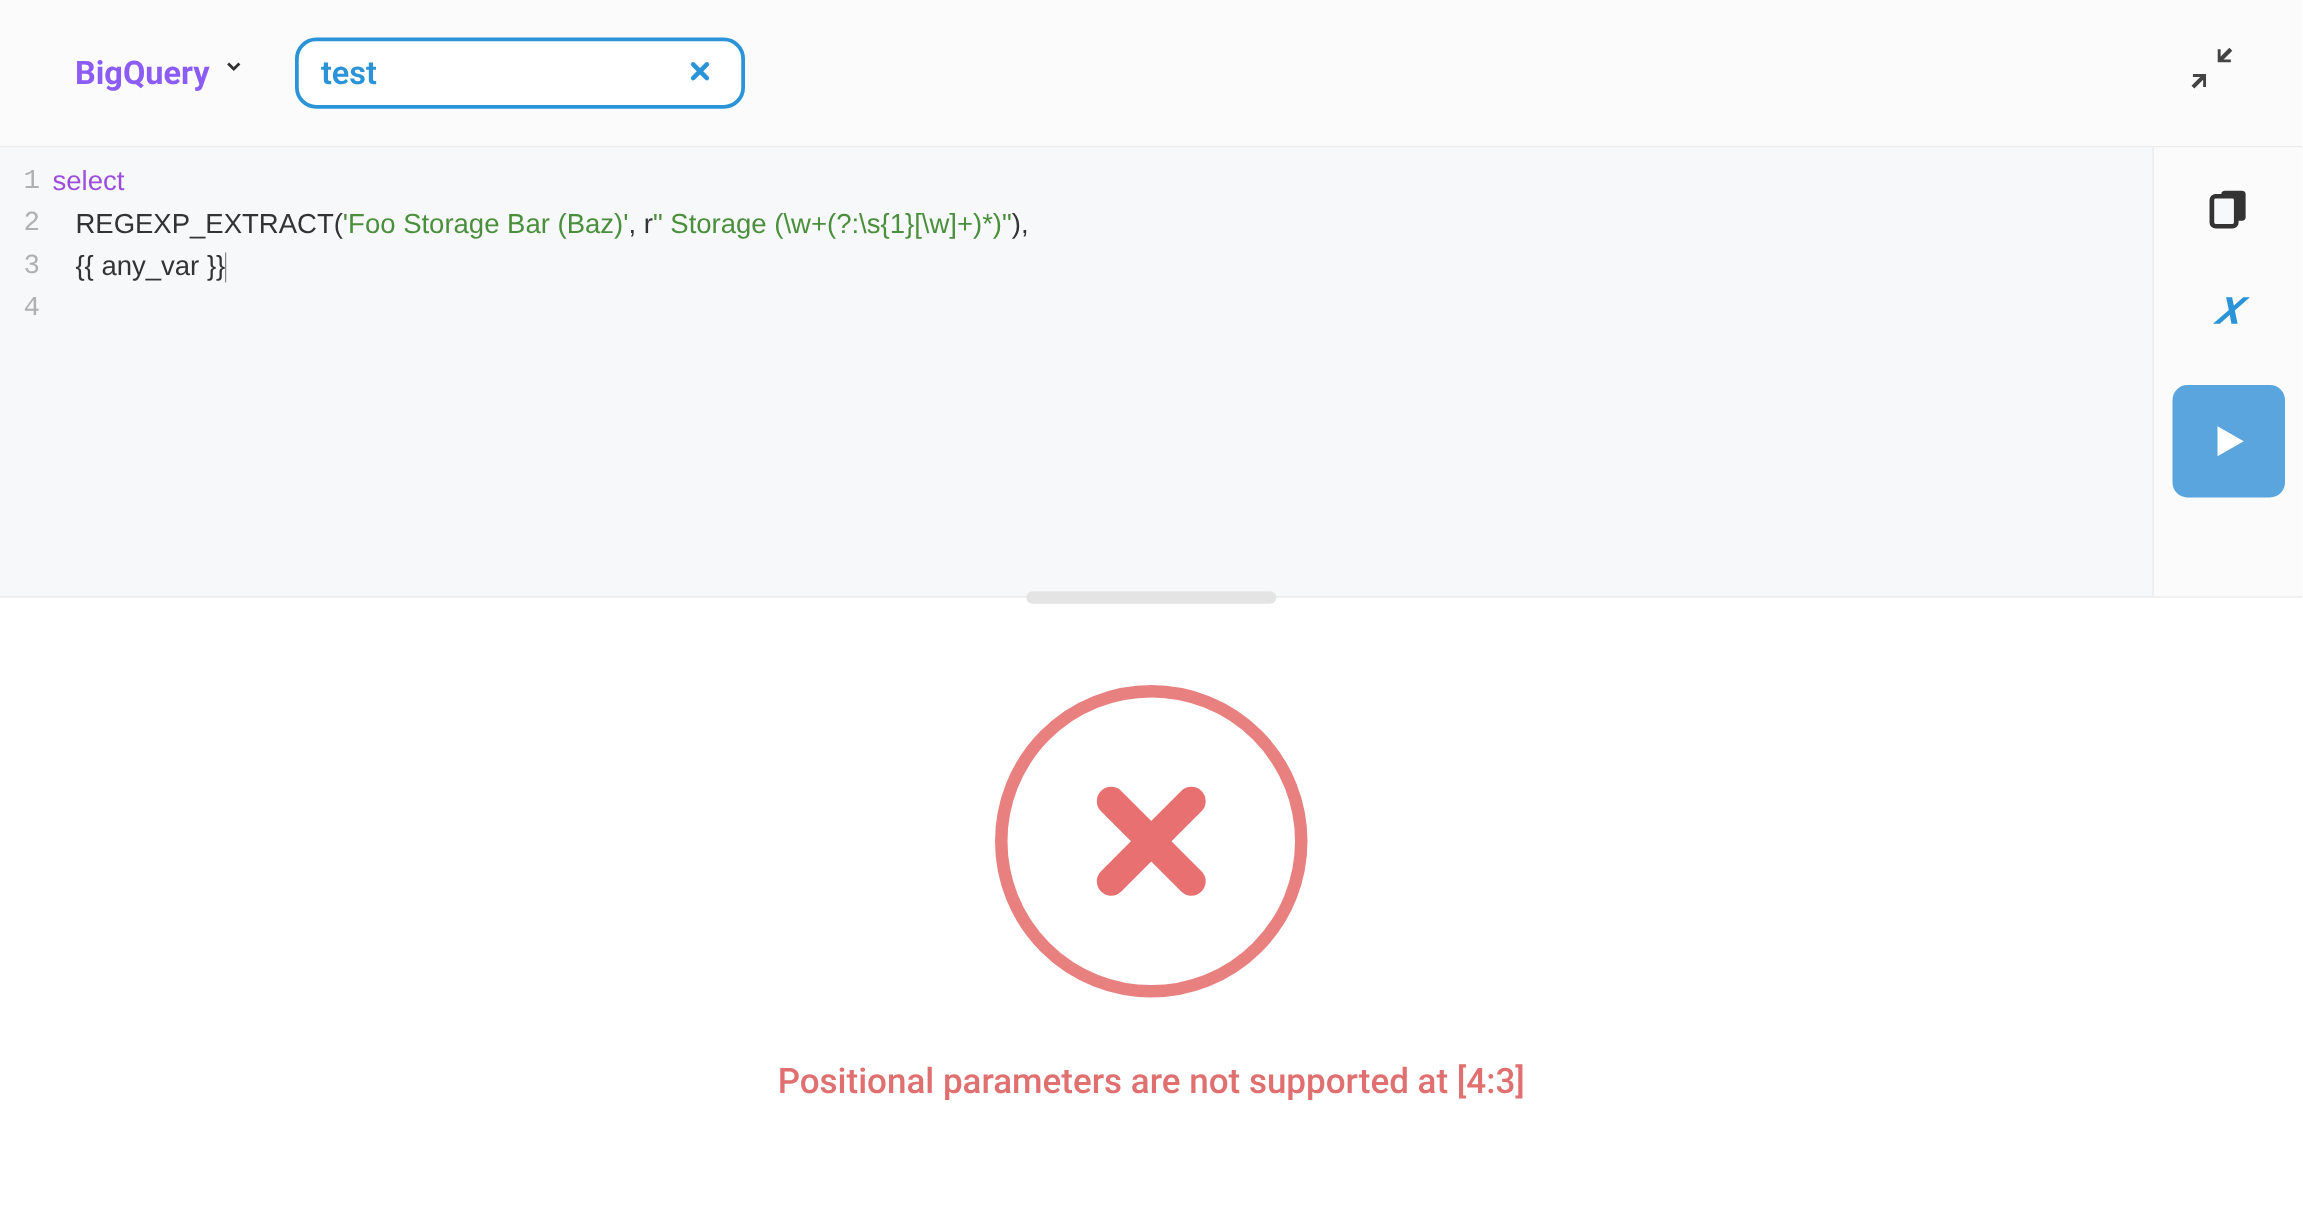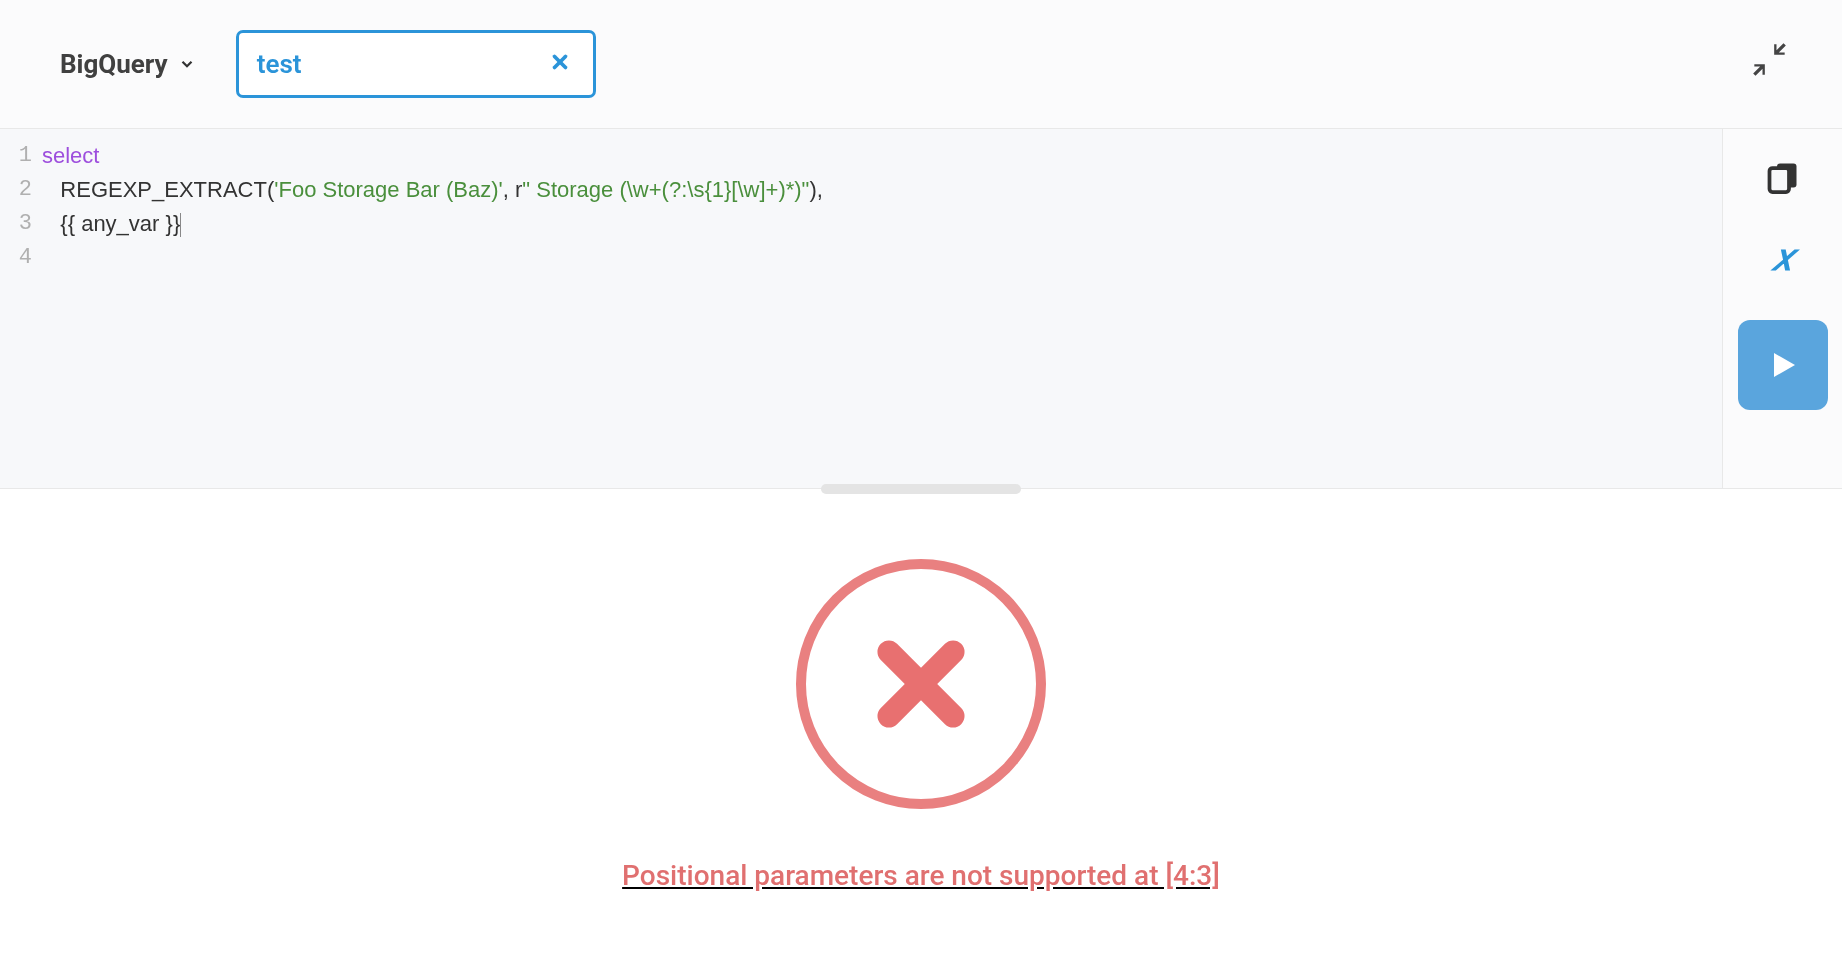--- a/index.html
+++ b/index.html
@@ -13,39 +13,39 @@
   .top-bar {
     display: flex;
     align-items: center;
     padding: 30px 50px 30px 60px;
     border-bottom: 1px solid #e8e8e8;
     background: #fbfbfc;
     position: relative;
   }
   .db-selector {
     display: flex;
-    align-items: center;
+    align-items: flex-start;
     font-weight: 700;
     font-size: 26px;
-    color: #404040;
+    color: #8b5cf6;
     cursor: pointer;
     margin-right: 40px;
   }
   .db-selector .chev {
     margin-left: 10px;
     display: inline-flex;
   }
   .tag-chip {
     display: flex;
     align-items: center;
     border: 3px solid #2b94d9;
-    border-radius: 7px;
+    border-radius: 17px;
     padding: 10px 18px;
     min-width: 360px;
-    height: 68px;
+    height: 57px;
     background: #fff;
   }
   .tag-chip .tag-text {
     color: #2b94d9;
     font-size: 26px;
     font-weight: 600;
     flex: 1;
   }
   .tag-chip .tag-close {
     color: #2b94d9;
@@ -131,21 +131,20 @@
     background: #e4e4e4;
     border-radius: 5px;
     cursor: ns-resize;
   }
   .result-area {
     display: flex;
     flex-direction: column;
     align-items: center;
     justify-content: center;
     padding-top: 70px;
-    text-decoration: underline;
   }
   .err-circle {
     width: 250px;
     height: 250px;
     border: 10px solid #e98080;
     border-radius: 50%;
     display: flex;
     align-items: center;
     justify-content: center;
     margin-bottom: 50px;

